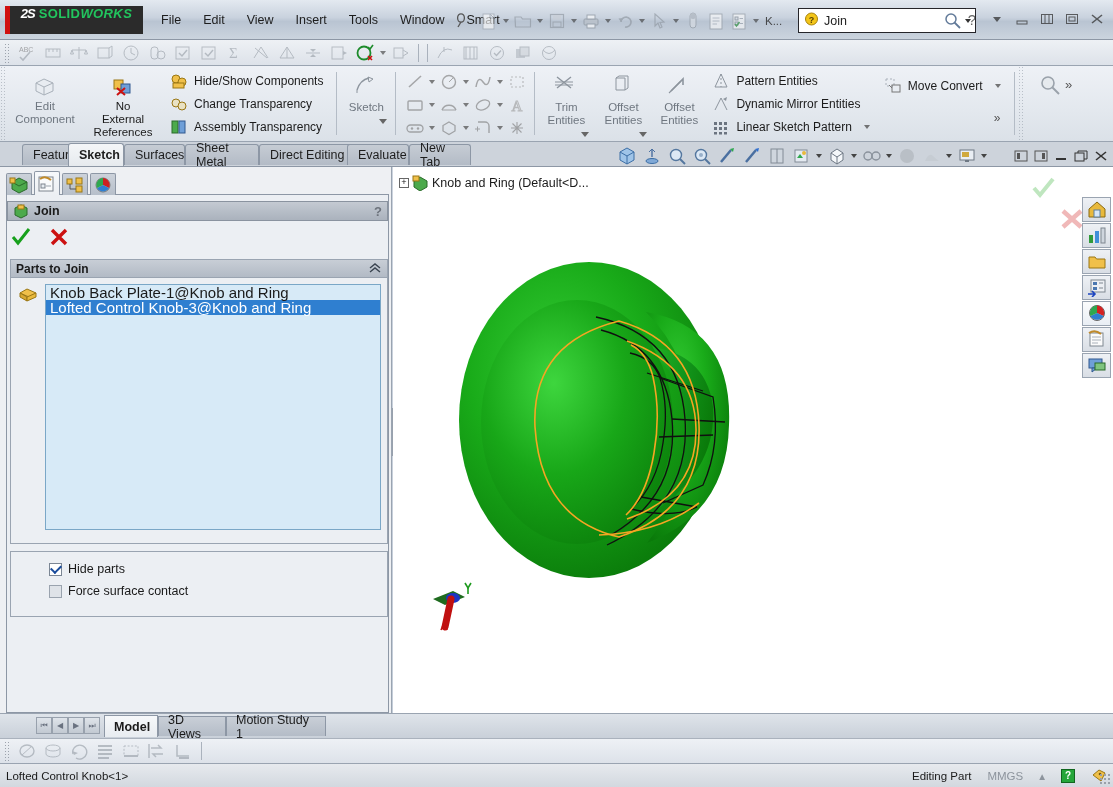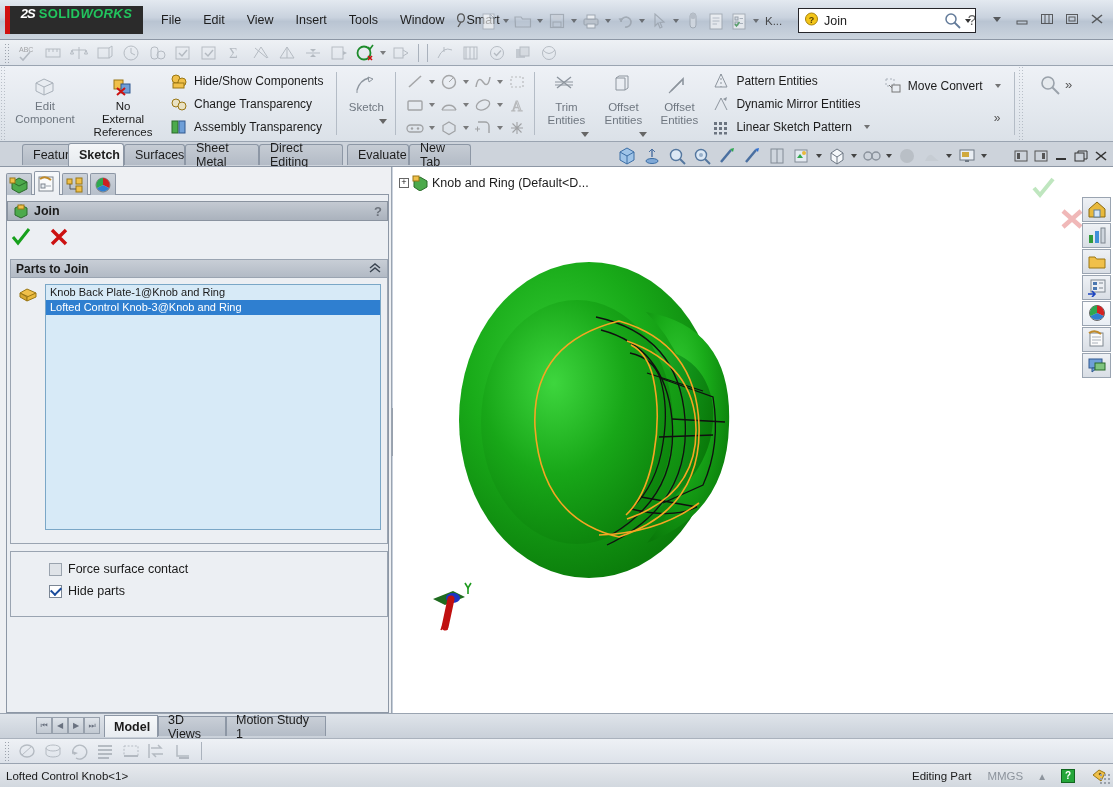--- a/index.html
+++ b/index.html
@@ -140,21 +140,21 @@
   .pm-okrow .b { width:22px;height:22px;display:flex;align-items:center;justify-content:center;}
 
   .grpbox { position:absolute; left:10px; width:378px; background:#eceff3; border:1px solid #9aa4b1;}
   .grphdr { height:18px; background:linear-gradient(180deg,#c8ced6,#b2bac5);
      border-bottom:1px solid #9aa4b1; display:flex; align-items:center; padding:0 5px;
      font-weight:bold; font-size:12px;}
   .grphdr .chev { margin-left:auto; color:#3a4450; font-size:11px; }
   .grpbody { padding:6px; display:flex; gap:6px; }
   .selicon { width:22px; height:22px; display:flex; align-items:center; justify-content:center; }
   .sellist { flex:1; background:#d7eaf7; border:1px solid #7aa7c7; height:246px; padding:0; overflow:hidden;}
-  .sellist .row { height:15px; line-height:15px; padding:0 4px; font-size:11px; white-space:nowrap;}
+  .sellist .row { height:15px; line-height:15px; padding:0 4px; font-size:15px; white-space:nowrap;}
   .sellist .row.sel { background:#2f7fd0; color:#fff; }
   .optbody { padding:6px 6px 8px 6px; }
   .optrow { display:flex; align-items:center; height:22px; padding-left:32px; font-size:12.5px;}
   .cbx { width:13px;height:13px;border:1px solid #7b8694; background:#fff; margin-right:6px;
      display:flex;align-items:center;justify-content:center;}
   .cbx.checked:after { content:''; width:8px;height:5px;border-left:2px solid #1a4c9c;border-bottom:2px solid #1a4c9c;
      transform:rotate(-45deg) translate(1px,-1px);}
   .cbx.off { background:#dfe3e8; border-color:#9aa3ae; }
 
   
@@ -785,21 +785,21 @@
       </div>
       <div style="font-size:13px;color:#555;padding-top:3px">»</div>
     </div>
   </div>
 
   <div class="cmdtabs">
     <div class="ctab" style="left:22px;width:62px">Features</div>
     <div class="ctab active" style="left:68px;width:56px">Sketch</div>
     <div class="ctab" style="left:124px;width:61px">Surfaces</div>
     <div class="ctab" style="left:185px;width:74px">Sheet Metal</div>
-    <div class="ctab" style="left:259px;width:84px">Direct Editing</div>
+    <div class="ctab" style="left:259px;width:100px">Direct Editing</div>
     <div class="ctab" style="left:347px;width:62px">Evaluate</div>
     <div class="ctab" style="left:409px;width:62px">New Tab</div>
   </div>
 
   <div class="viewtb">
     <div class="vti">
       <svg width="20" height="20">
           <path d="M10 2 l7 4 v8 l-7 4 l-7 -4 v-8 z" fill="#9fc4e8" stroke="#3c6ea5"></path>
           <path d="M3 6 l7 4 l7 -4 M10 10 v8" fill="none" stroke="#3c6ea5"></path>
         </svg>
@@ -998,26 +998,26 @@
       <div class="sellist">
         <div class="row">Knob Back Plate-1@Knob and Ring</div>
         <div class="row sel">Lofted Control Knob-3@Knob and Ring</div>
       </div>
     </div>
   </div>
 
   <div class="grpbox" style="top:551px;height:66px;">
     <div class="optbody">
       <div class="optrow">
+        <span class="cbx checked"></span>
+        <span>Hide parts</span>
+      </div>
+      <div class="optrow">
         <span class="cbx off"></span>
         <span>Force surface contact</span>
-      </div>
-      <div class="optrow">
-        <span class="cbx checked"></span>
-        <span>Hide parts</span>
       </div>
     </div>
   </div>
 
   <div class="splitter">
     <i></i>
     <i></i>
     <i></i>
   </div>
 

